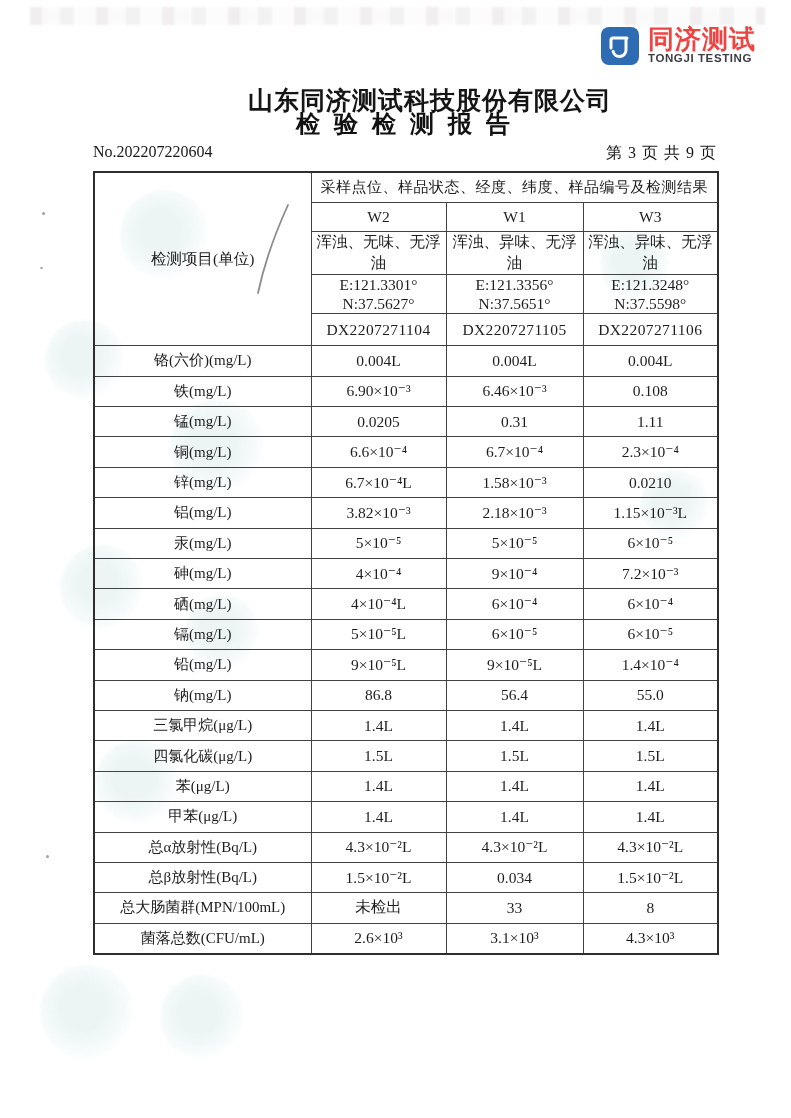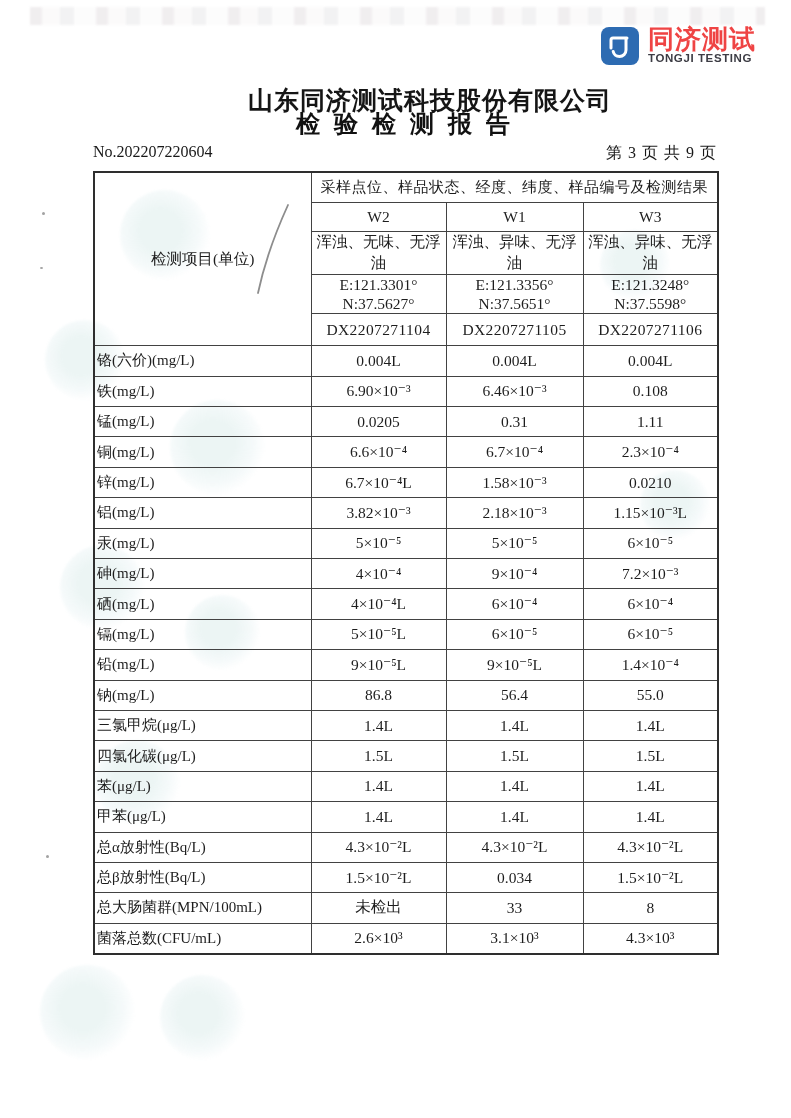--- a/index.html
+++ b/index.html
@@ -73,21 +73,21 @@
   .r-state td { font-size:14.5px; padding:0 1px; }
   .r-coord { height:38px; }
   .r-coord td { font-size:15px; line-height:1.25; }
   .r-code  { height:32px; }
   .r-code td { font-size:15.5px; letter-spacing:0.4px; }
   td.corner {
     text-align:left; padding-left:8px; font-size:15.5px; position:relative;
   }
   .slash-svg { position:absolute; left:0; top:0; width:217px; height:160px; pointer-events:none; }
   tbody.data tr { height:30.4px; }
-  tbody.data td.item { text-align:left; font-size:15px; }
+  tbody.data td.item { text-align:center; font-size:15px; }
   tbody.data td.val  { font-size:15.5px; }
 </style>
 </head>
 <body>
 
 <div class="page">
 
   <div class="smudge-band"></div>
   <div class="wm" style="left:120px; top:190px; width:90px; height:90px;"></div>
   <div class="wm" style="left:45px;  top:320px; width:80px; height:80px;"></div>

